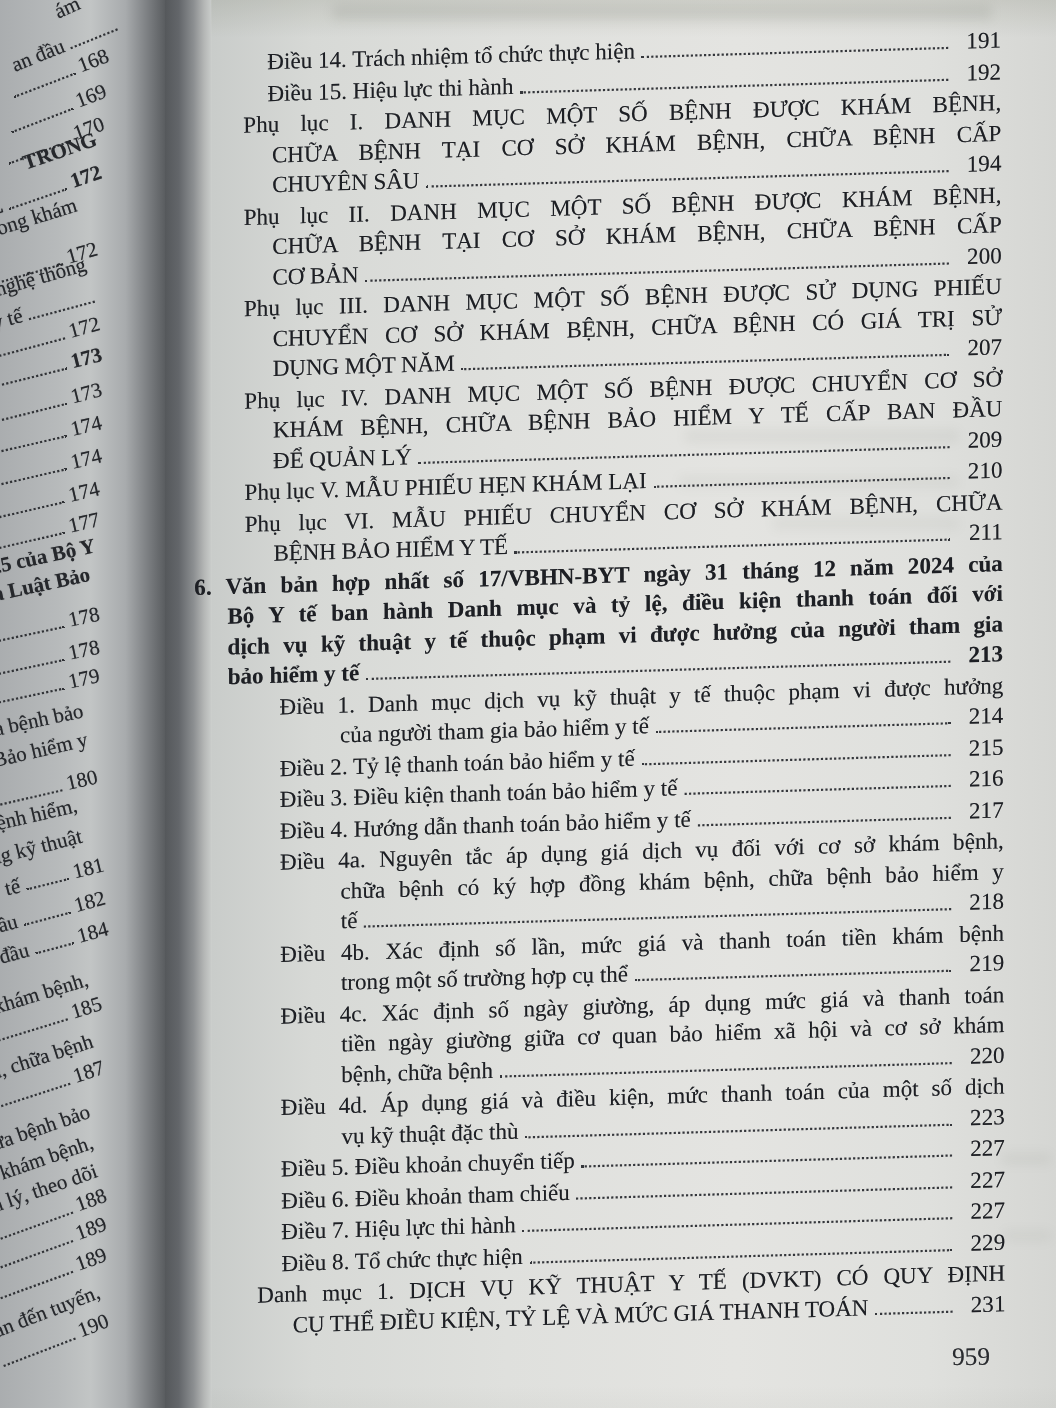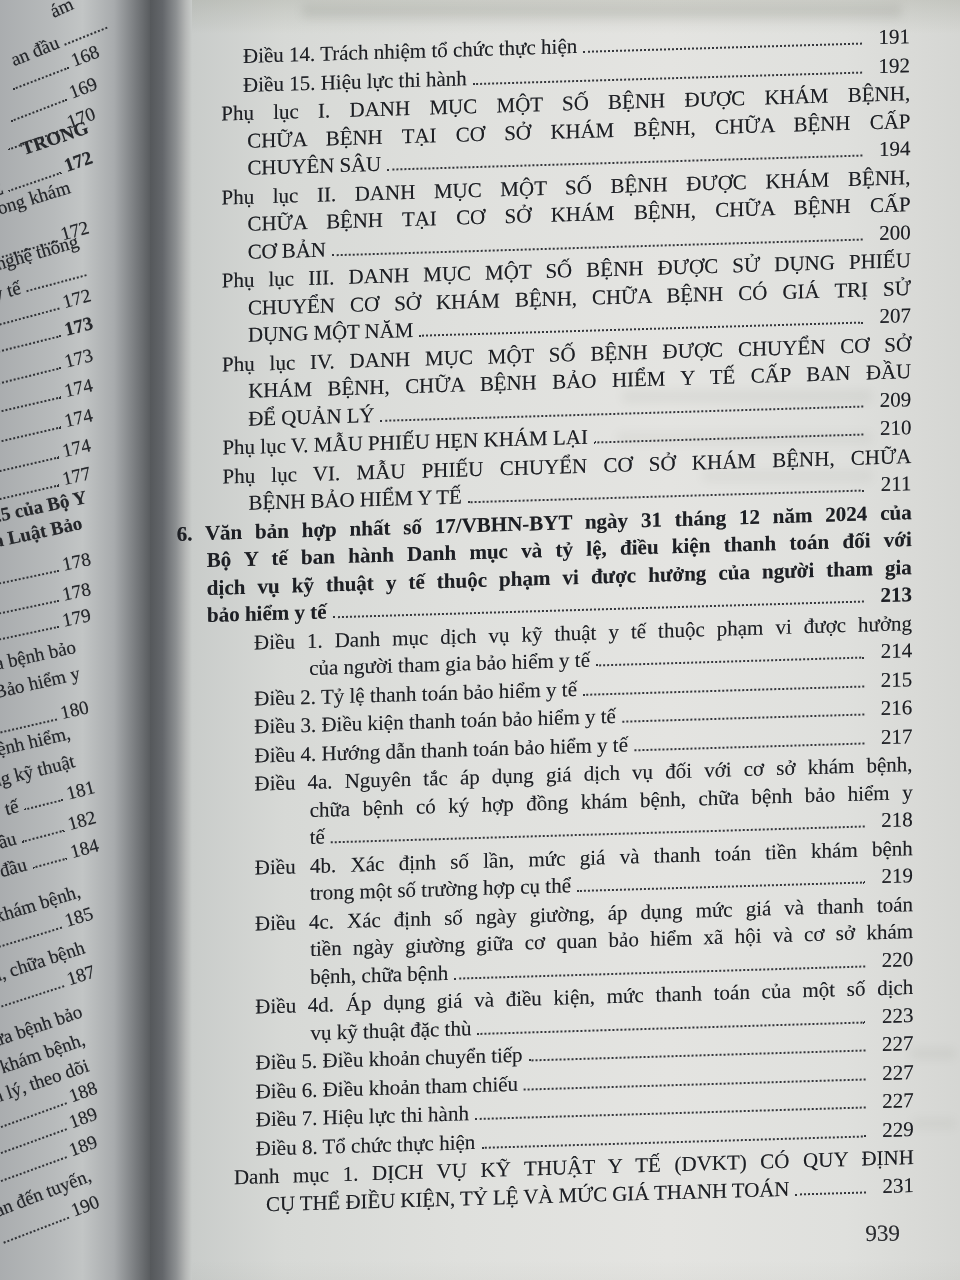--- a/index.html
+++ b/index.html
@@ -434,15 +434,15 @@
       <div class="entry danhmuc">
         <div class="line first full"><span class="txt">Danh mục 1. DỊCH VỤ KỸ THUẬT Y TẾ (DVKT) CÓ QUY ĐỊNH</span></div>
         <div class="line cont last">
           <span class="txt caps-tight">CỤ THỂ ĐIỀU KIỆN, TỶ LỆ VÀ MỨC GIÁ THANH TOÁN</span>
           <span class="dots"></span>
           <span class="pg">231</span>
         </div>
       </div>
     </div>
 
-  <div class="folio">939</div>
+  <div class="folio">959</div>
 
 </div>
 
 </body></html>

